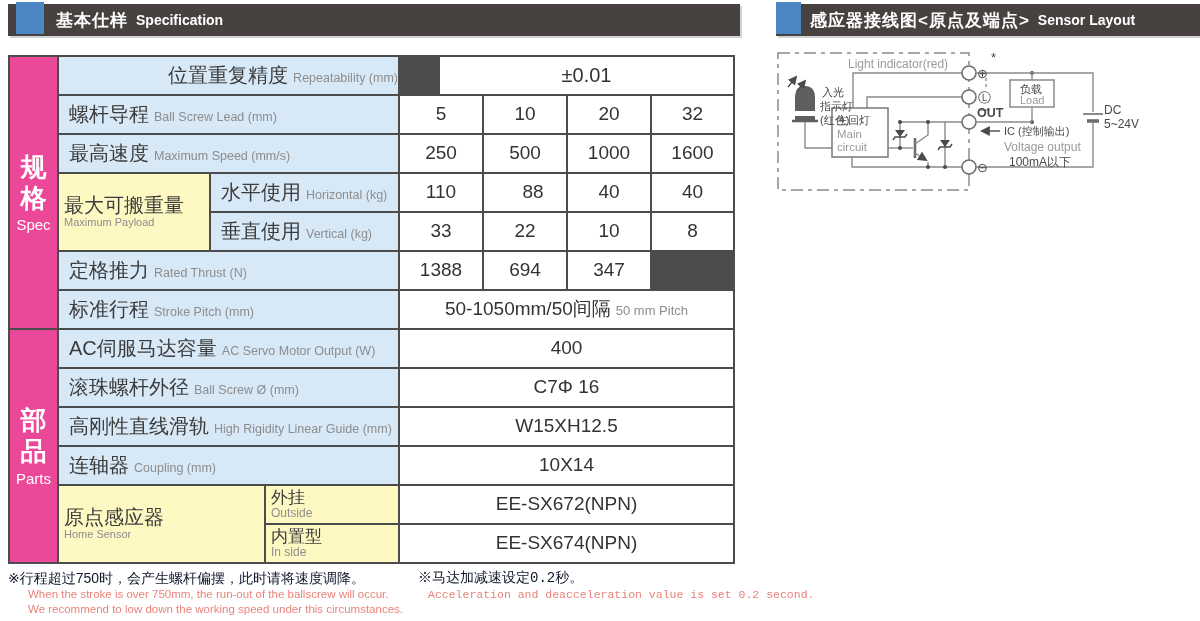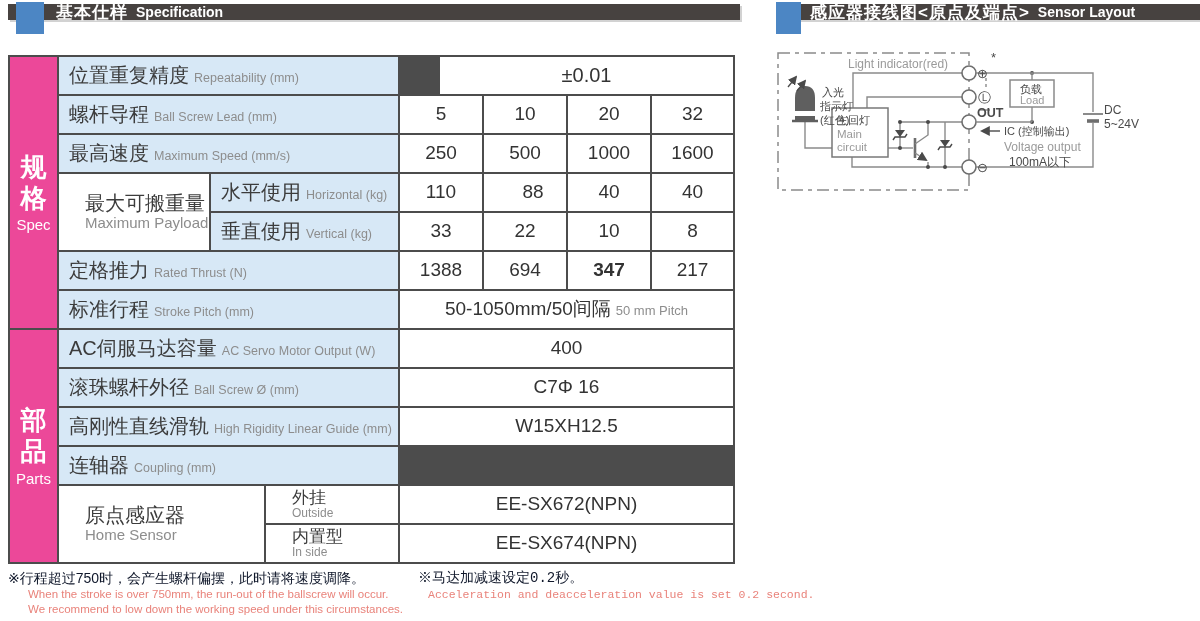--- a/index.html
+++ b/index.html
@@ -1,38 +1,38 @@
 <!DOCTYPE html>
 <html><head>
 <meta charset="utf-8">
 <style>
   html,body{margin:0;padding:0;background:#fff;}
   .page{position:relative;width:1200px;height:621px;background:#fff;overflow:hidden;
         font-family:"Liberation Sans","DejaVu Sans",sans-serif;}
 
   
-  .bar{position:absolute;top:4px;height:16px;background:#474240;color:#fff;
+  .bar{position:absolute;top:4px;height:32px;background:#474240;color:#fff;
        display:flex;align-items:center;box-shadow:2px 2px 0 #d2d2d2;}
   .sq{position:absolute;top:2px;height:32px;background:#4c86c4;z-index:2;}
   .bzh{font-size:17px;font-weight:700;letter-spacing:1px;white-space:nowrap;}
   .ben{font-size:14px;font-weight:700;margin-left:8px;white-space:nowrap;}
 
   
   .spec-table{position:absolute;left:8px;top:55px;display:grid;
       grid-template-columns:47px 150px 53px 132px 82px 82px 82px 81px;
       grid-template-rows:repeat(13,37px);
       gap:2px;background:#4c4c4c;border:2px solid #4c4c4c;}
   .cell{background:#fff;overflow:hidden;}
   .lbl{background:#d7e8f6;line-height:36px;padding-left:10px;white-space:nowrap;}
   .zh{font-size:20px;color:#3c3c3c;}
   .en{font-size:12.5px;color:#8d8d8d;margin-left:5px;}
-  .lbl2{background:#ffffff;display:flex;flex-direction:column;justify-content:center;
-        padding-left:26px;line-height:1.08;white-space:nowrap;}
+  .lbl2{background:#fef9c3;display:flex;flex-direction:column;justify-content:center;
+        padding-left:5px;line-height:1.08;white-space:nowrap;}
   .lbl2 .zh{font-size:20px;}
-  .lbl2 .en{font-size:15px;margin-left:0;}
+  .lbl2 .en{font-size:11px;margin-left:0;}
   .lbl2s .zh{font-size:17px;}
   .lbl2s .en{font-size:12px;}
   .val{line-height:36px;text-align:center;font-size:19px;color:#333;white-space:nowrap;}
   .v-en{font-size:13px;color:#8d8d8d;margin-left:5px;}
   .sec{background:#ec4899;color:#fff;display:flex;flex-direction:column;
        align-items:center;justify-content:center;}
   .sec .szh{width:1.05em;font-size:26px;font-weight:700;line-height:1.18;
             text-align:center;word-break:break-all;}
   .sec .sen{font-size:15px;margin-top:3px;}
 
@@ -70,21 +70,21 @@
 
     <div class="cell sec" style="grid-area:1/1/8/2;">
       <div class="szh">规格</div>
       <div class="sen">Spec</div>
     </div>
     <div class="cell sec" style="grid-area:8/1/14/2;">
       <div class="szh">部品</div>
       <div class="sen">Parts</div>
     </div>
 
-    <div class="cell lbl" style="grid-area:1/2/2/5;">
+    <div class="cell lbl" style="grid-area:1/2/2/5;text-align:right;">
       <span class="zh">位置重复精度</span><span class="en">Repeatability (mm)</span>
     </div>
     <div class="cell val" style="grid-area:1/5/2/9;font-size:20px;margin-left:40px;">±0.01</div>
 
     <div class="cell lbl" style="grid-area:2/2/3/5;">
       <span class="zh">螺杆导程</span><span class="en">Ball Screw Lead (mm)</span>
     </div>
     <div class="cell val" style="grid-area:2/5/3/6;">5</div>
     <div class="cell val" style="grid-area:2/6/3/7;">10</div>
     <div class="cell val" style="grid-area:2/7/3/8;">20</div>
@@ -115,22 +115,21 @@
     <div class="cell val" style="grid-area:5/5/6/6;">33</div>
     <div class="cell val" style="grid-area:5/6/6/7;">22</div>
     <div class="cell val" style="grid-area:5/7/6/8;">10</div>
     <div class="cell val" style="grid-area:5/8/6/9;">8</div>
 
     <div class="cell lbl" style="grid-area:6/2/7/5;">
       <span class="zh">定格推力</span><span class="en">Rated Thrust (N)</span>
     </div>
     <div class="cell val" style="grid-area:6/5/7/6;">1388</div>
     <div class="cell val" style="grid-area:6/6/7/7;">694</div>
-    <div class="cell val" style="grid-area:6/7/7/8;font-weight:bold;">347</div>
-    <div class="cell val" style="grid-area:6/8/7/9;">217</div>
+    <div class="cell val" style="grid-area:6/7/7/8;">347</div>
 
     <div class="cell lbl" style="grid-area:7/2/8/5;">
       <span class="zh">标准行程</span><span class="en">Stroke Pitch (mm)</span>
     </div>
     <div class="cell val" style="grid-area:7/5/8/9;">
       <span>50-1050mm/50间隔</span><span class="v-en">50 mm Pitch</span>
     </div>
 
     <div class="cell lbl" style="grid-area:8/2/9/5;">
       <span class="zh">AC伺服马达容量</span><span class="en">AC Servo Motor Output (W)</span>
@@ -143,20 +142,21 @@
     <div class="cell val" style="grid-area:9/5/10/9;">C7Φ 16</div>
 
     <div class="cell lbl" style="grid-area:10/2/11/5;">
       <span class="zh">高刚性直线滑轨</span><span class="en">High Rigidity Linear Guide (mm)</span>
     </div>
     <div class="cell val" style="grid-area:10/5/11/9;">W15XH12.5</div>
 
     <div class="cell lbl" style="grid-area:11/2/12/5;">
       <span class="zh">连轴器</span><span class="en">Coupling (mm)</span>
     </div>
+    <div class="cell val" style="grid-area:11/5/12/9;">10X14</div>
 
     <div class="cell lbl2" style="grid-area:12/2/14/4;">
       <span class="zh">原点感应器</span>
       <span class="en">Home Sensor</span>
     </div>
     <div class="cell lbl2 lbl2s" style="grid-area:12/4/13/5;">
       <span class="zh">外挂</span>
       <span class="en">Outside</span>
     </div>
     <div class="cell val" style="grid-area:12/5/13/9;">EE-SX672(NPN)</div>

